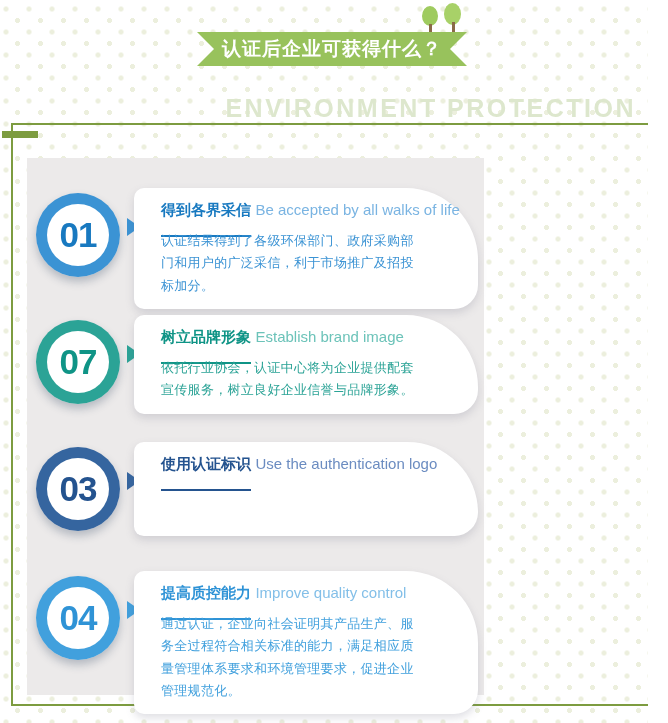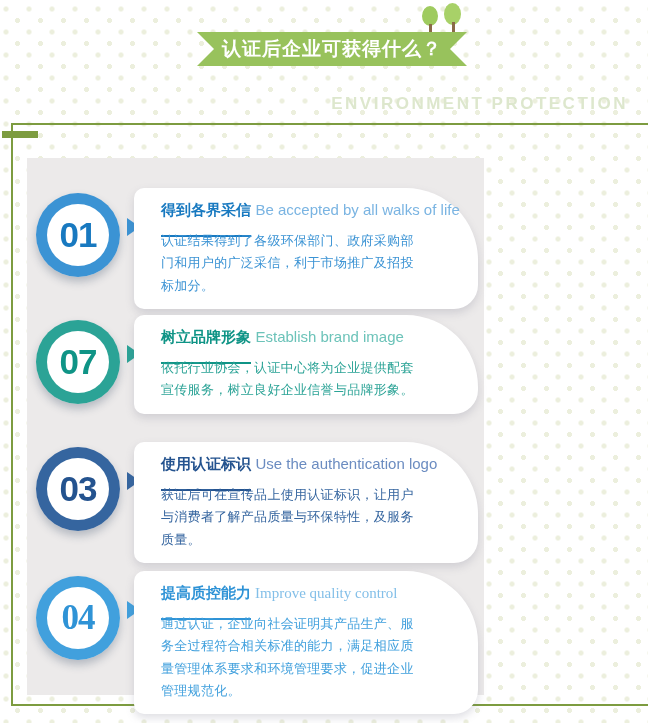--- a/index.html
+++ b/index.html
@@ -31,22 +31,22 @@
   .ribbon{
     position:absolute;left:197px;top:32px;width:270px;height:34px;
     background:var(--ribbon,#98c25c);
     clip-path:polygon(0 0,100% 0,calc(100% - 17px) 50%,100% 100%,0 100%,17px 50%);
     color:#fff;font-size:19px;font-weight:bold;letter-spacing:1px;
     line-height:34px;text-align:center;
   }
 
   
   .env{
-    position:absolute;top:94px;right:20px;
-    font-size:17px;font-weight:bold;letter-spacing:2.5px;
+    position:absolute;top:94px;right:12px;
+    font-size:25px;font-weight:bold;letter-spacing:2.5px;
     color:var(--watermark,#dde7cd);
     white-space:nowrap;
   }
 
   
   .frame{
     position:absolute;left:11px;top:123px;width:645px;height:583px;
     border:2px solid var(--frame,#7d9c40);
     box-sizing:border-box;
     pointer-events:none;
@@ -161,25 +161,24 @@
     <div class="row" style="top: 284px; --c: #35659f; --cd: #24538f; --cl: #6b8cc1;">
       <div class="badge">
         <div class="badge-inner">03</div>
       </div>
       <div class="arrow"></div>
       <div class="card">
         <div class="title-row">
           <span class="title-cn">使用认证标识</span>
           <span class="title-en">Use the authentication logo</span>
         </div>
-        <p class="body">获证后可在宣传品上使用认证标识，让用户与消费者了解产品质量与环保特性，及服务质量。</p>
       </div>
     </div>
 
-    <div class="row" style="top: 413px; font-family: Liberation Serif, serif; --c: #41a0dd; --cd: #2f93d6; --cl: #83bfe8;">
+    <div class="row" style="top: 413px; --c: #41a0dd; --cd: #2f93d6; --cl: #83bfe8;">
       <div class="badge">
         <div class="badge-inner">04</div>
       </div>
       <div class="arrow"></div>
       <div class="card">
         <div class="title-row">
           <span class="title-cn">提高质控能力</span>
           <span class="title-en">Improve quality control</span>
         </div>
         <p class="body">通过认证，企业向社会证明其产品生产、服务全过程符合相关标准的能力，满足相应质量管理体系要求和环境管理要求，促进企业管理规范化。</p>

